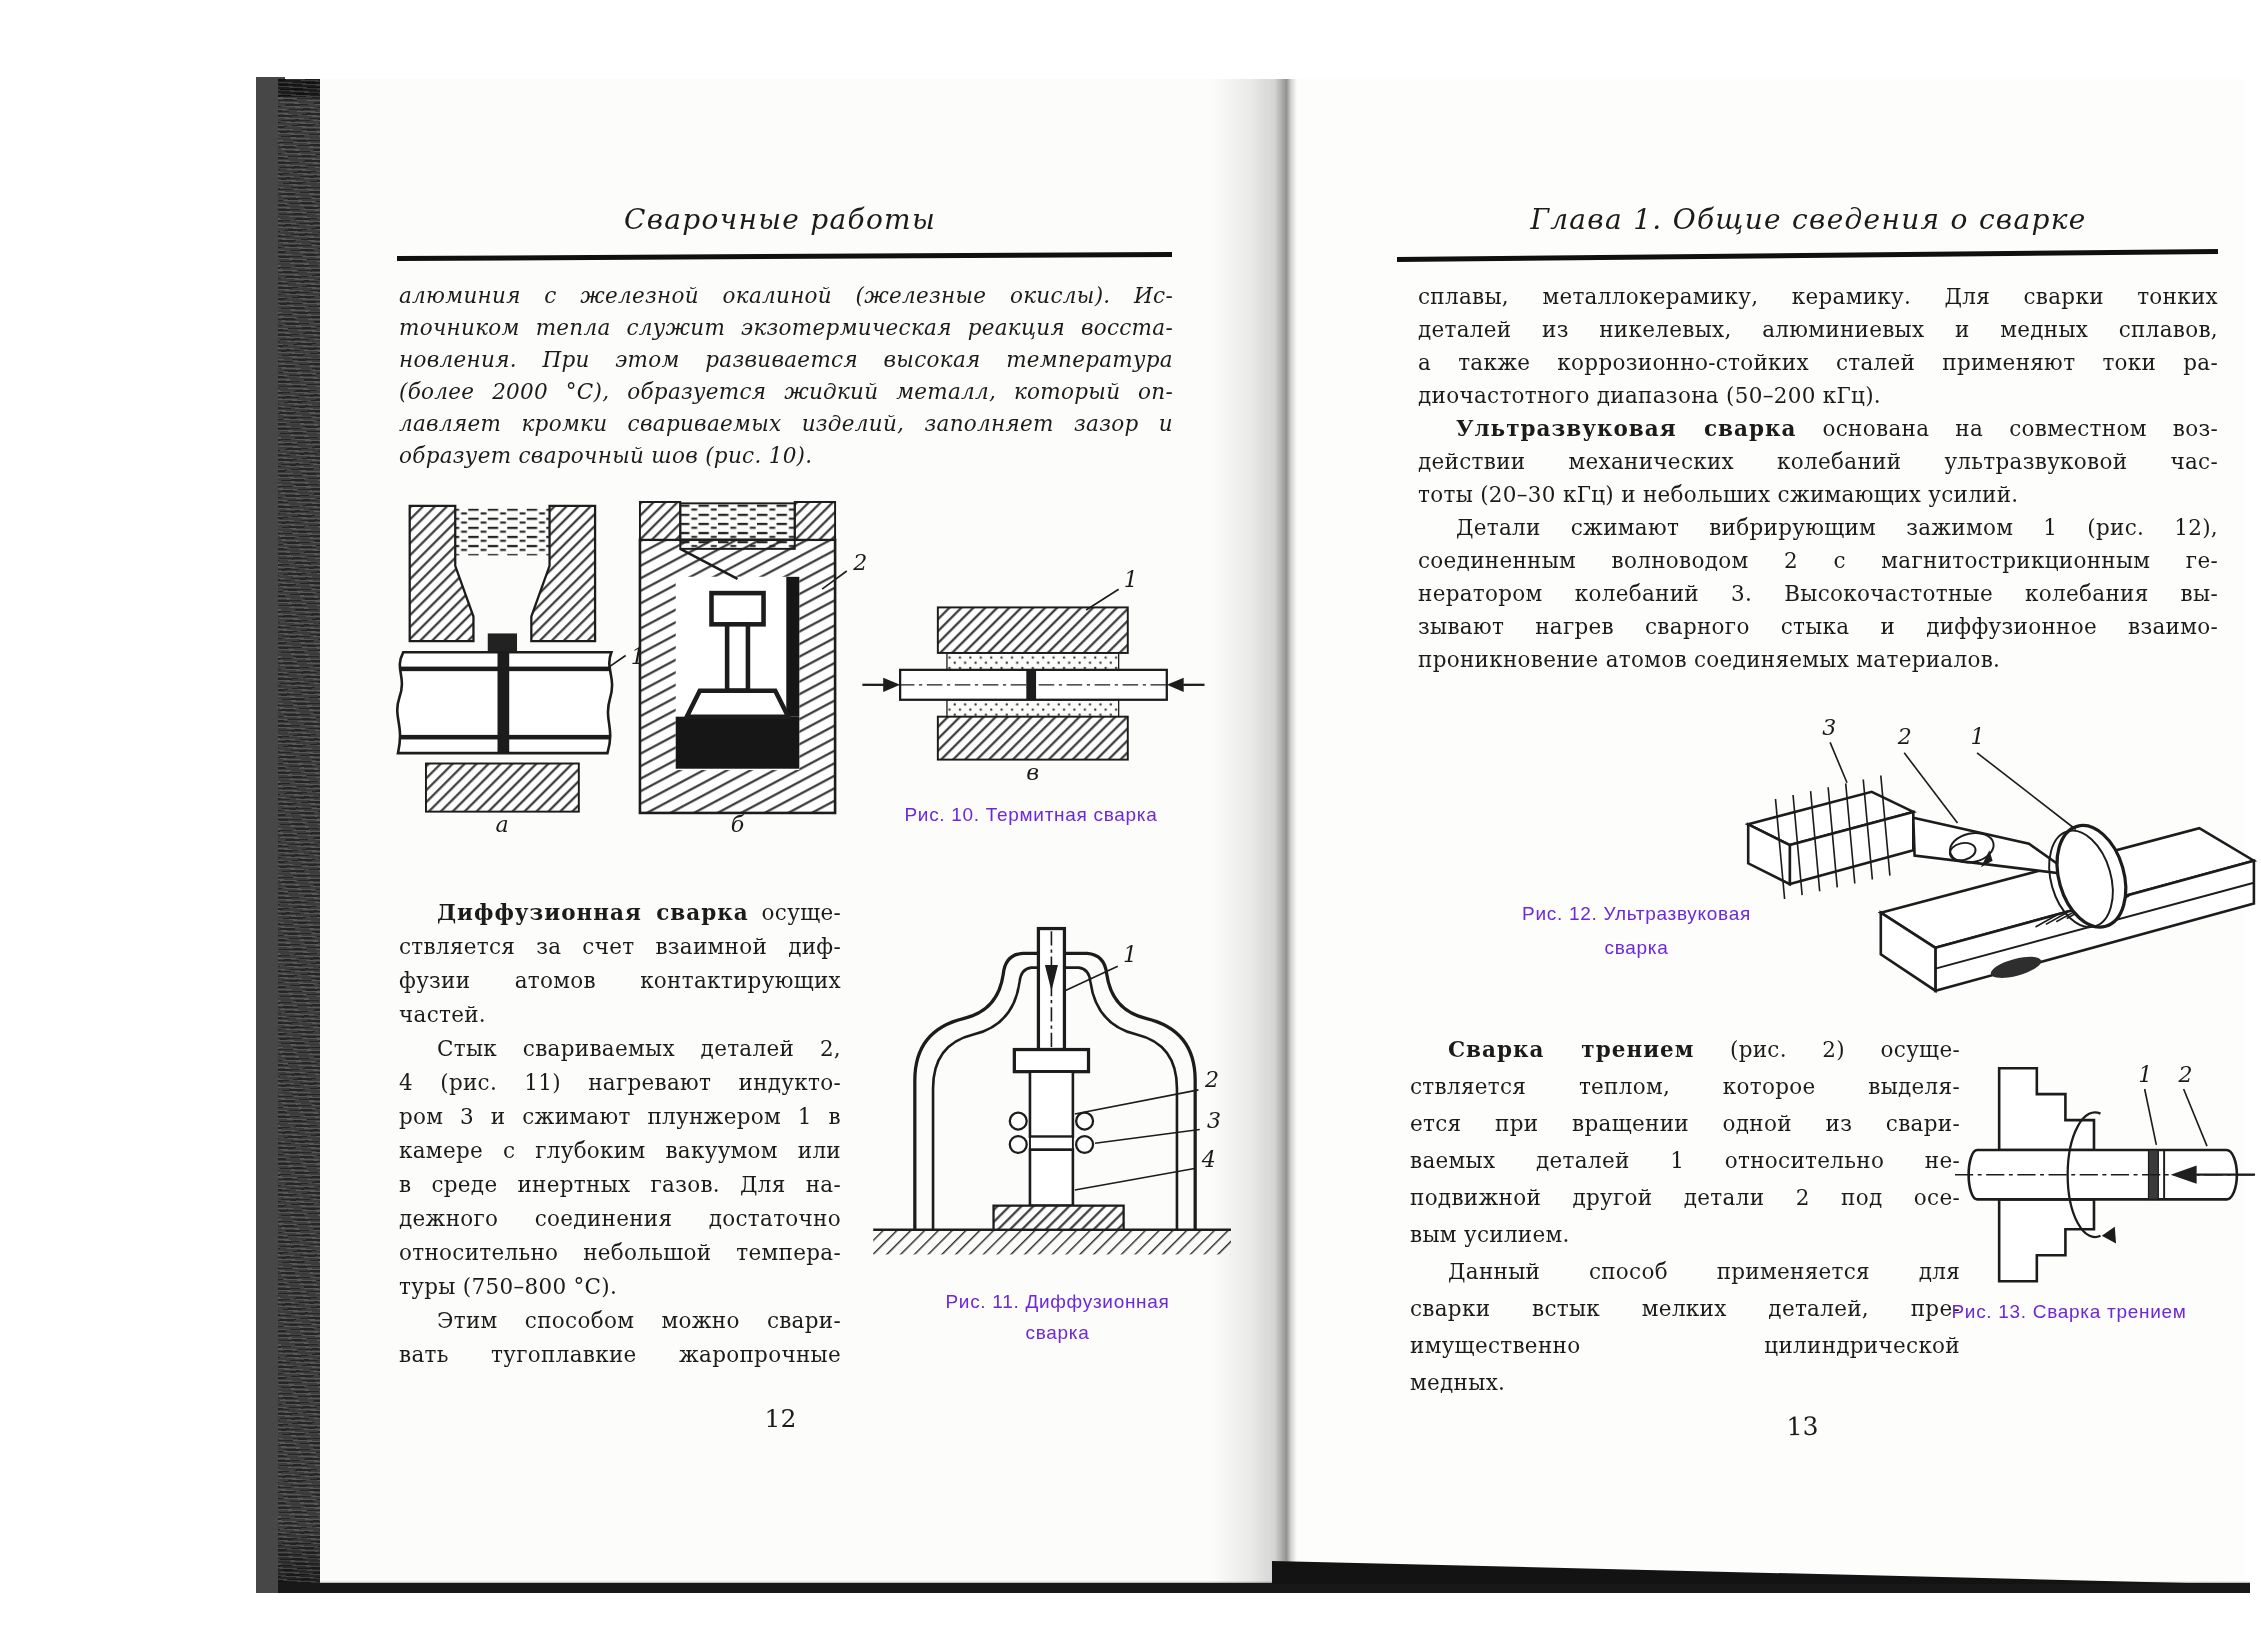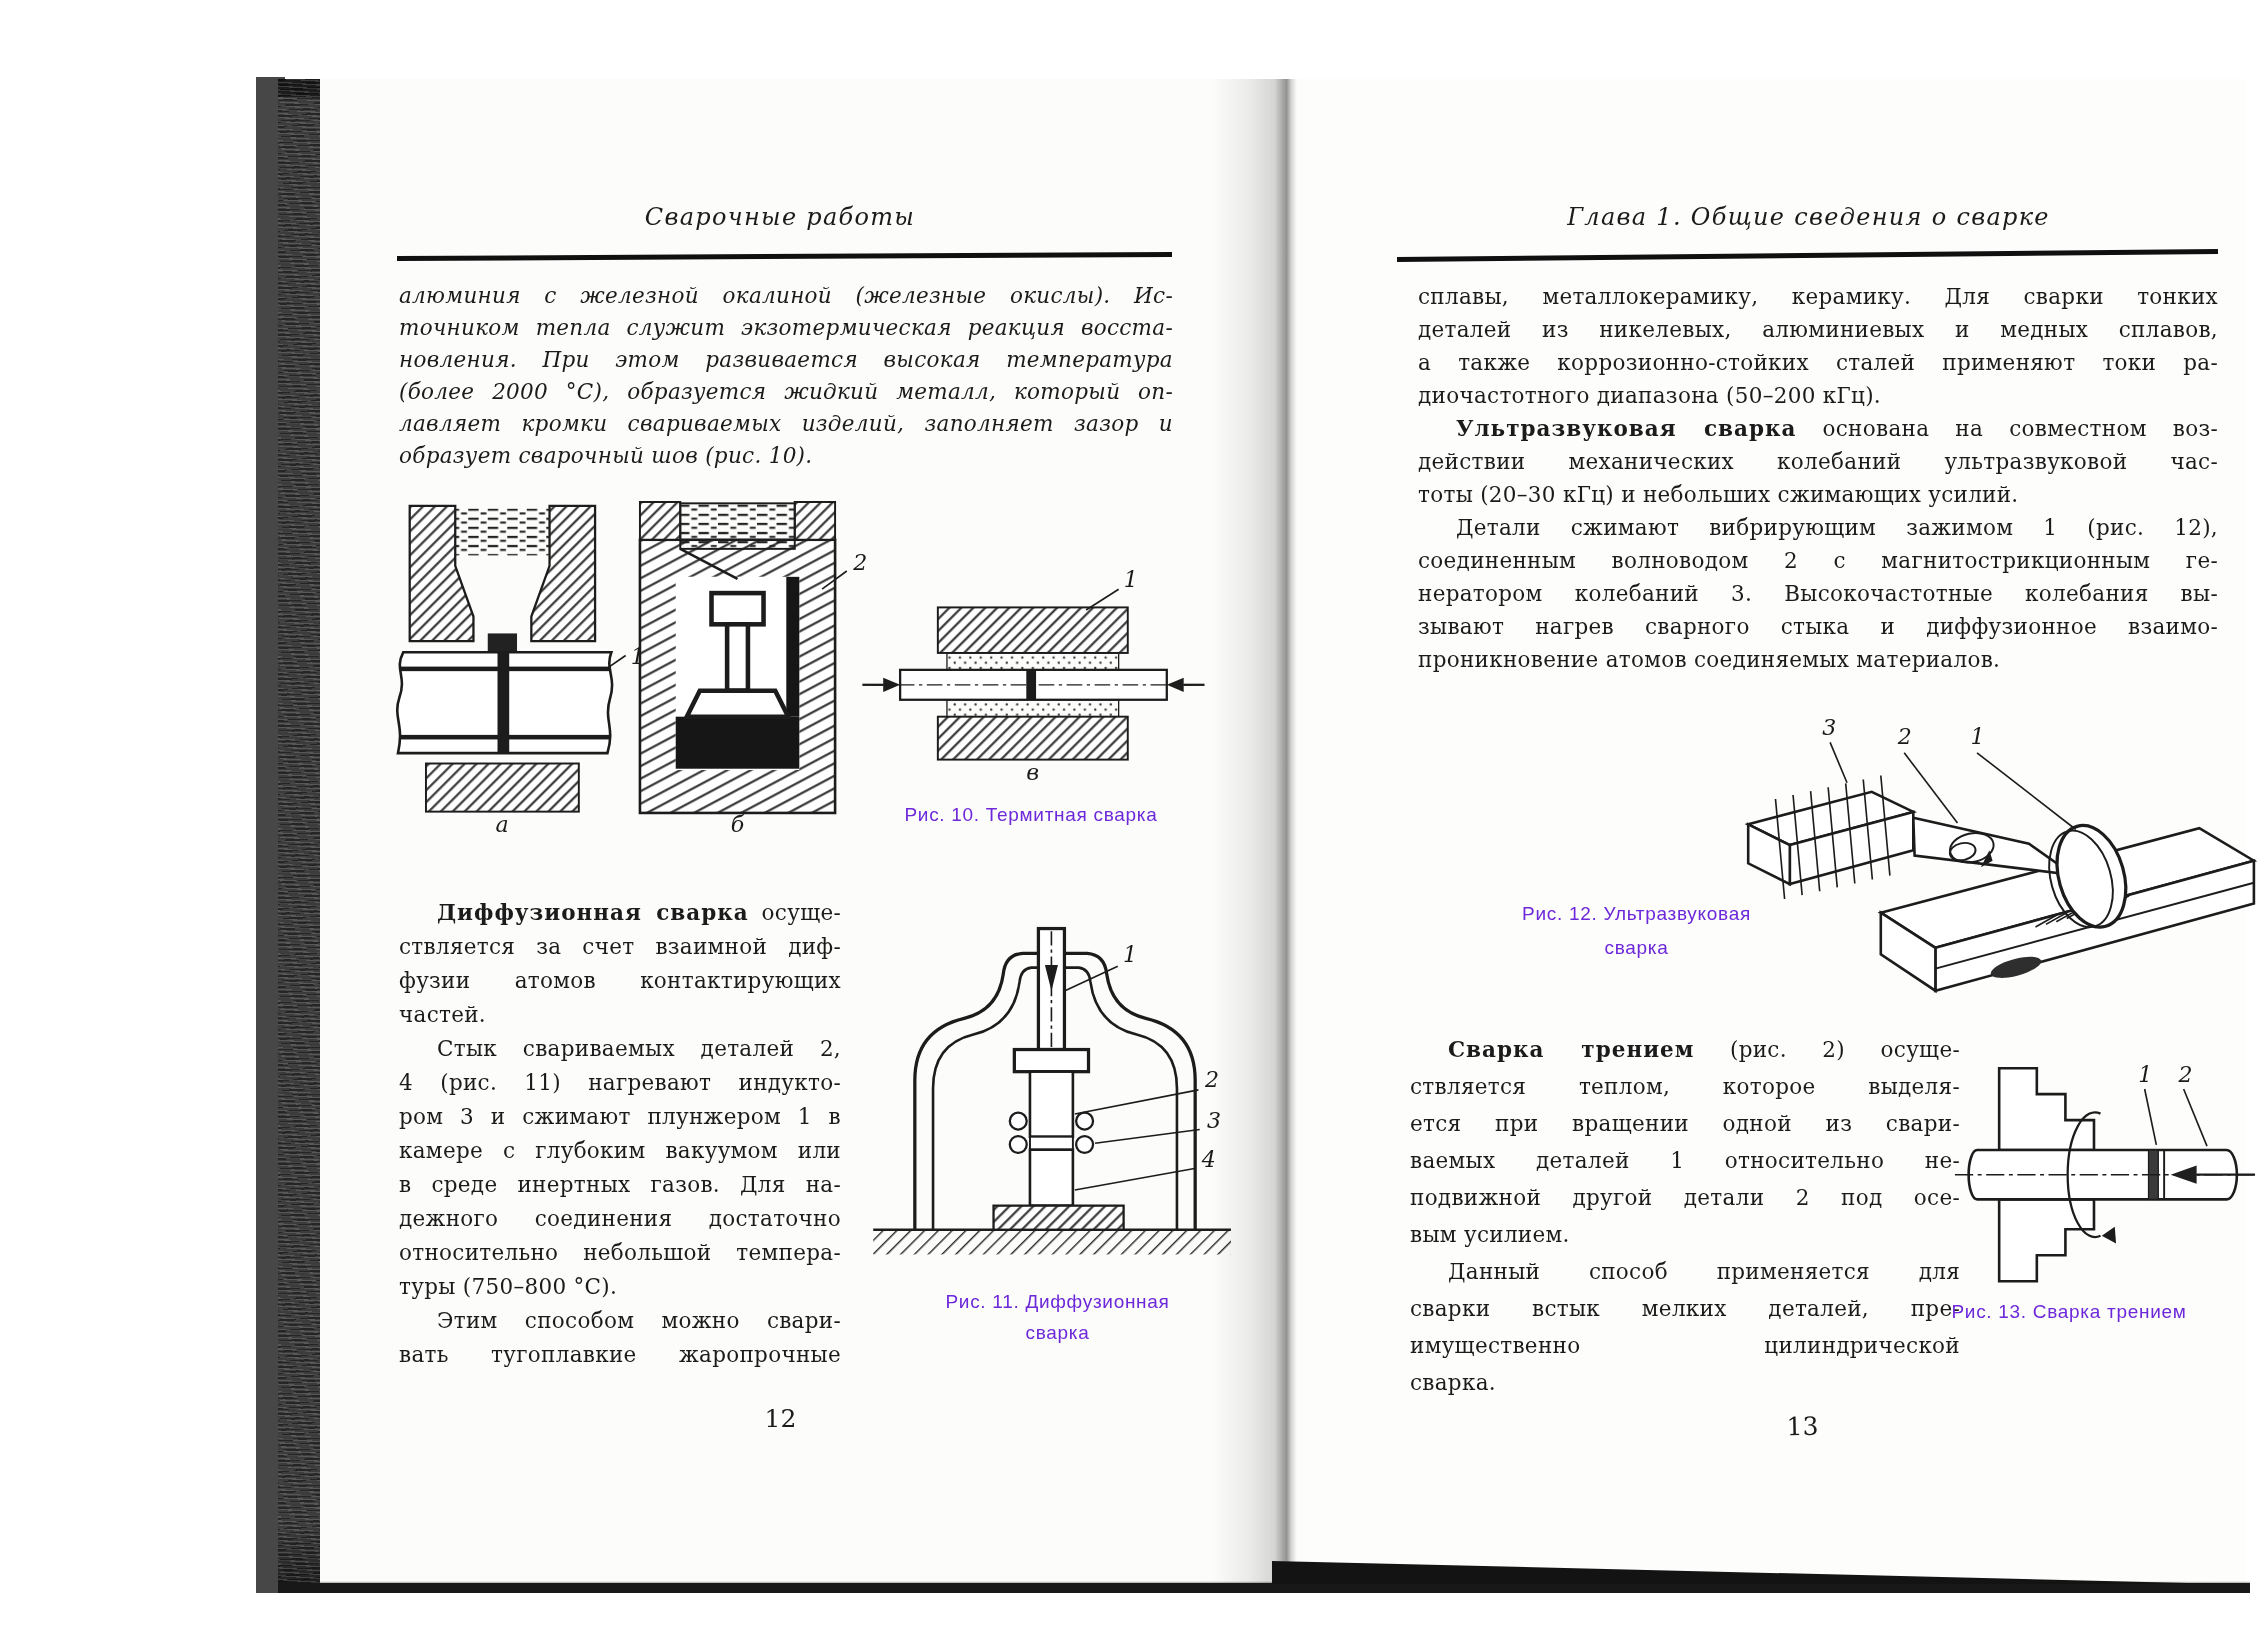--- a/index.html
+++ b/index.html
@@ -17,21 +17,21 @@
   .page-left{position:absolute;left:320px;top:79px;width:948px;height:1509px;background:#fcfcfb;}
   .page-right{position:absolute;left:1269px;top:79px;width:976px;height:1509px;background:#fdfdfc;}
   .gutter{position:absolute;left:1211px;top:79px;width:86px;height:1509px;
       background:linear-gradient(90deg, rgba(0,0,0,0) 0%, rgba(0,0,0,.07) 45%, rgba(0,0,0,.16) 74%,
                  rgba(40,40,40,.50) 88%, rgba(40,40,40,.20) 93%, rgba(255,255,255,0) 100%);}
   .bottom-band{position:absolute;left:278px;top:1583px;width:1972px;height:9.8px;background:#181818;
       box-shadow:0 -1.3px 0 rgba(0,0,0,.25);}
   .bottom-wedge{position:absolute;left:1272px;top:1561px;width:977px;height:23.4px;background:#131313;
       clip-path:polygon(0 0, 100% 100%, 0 100%);}
   
-  .hdr{font-style:italic;font-size:24px;letter-spacing:1.3px;text-align:center;white-space:nowrap;}
+  .hdr{font-style:italic;font-size:28px;letter-spacing:1.3px;text-align:center;white-space:nowrap;}
   .rule{background:#101010;height:4.6px;}
   .tblock{font-size:21.5px;letter-spacing:0.3px;}
   .b49 .ln{height:32px;line-height:32px;}
   .b51 .ln{height:33px;line-height:33px;margin-left:8px;}
   .b52 .ln{height:34px;line-height:34px;}
   .b57 .ln{height:37px;line-height:37px;}
   .ln{white-space:normal;overflow:visible;}
   .j{text-align:justify;text-align-last:justify;}
   .jl{text-align:justify;text-align-last:left;}
   .ind{text-indent:38px;}
@@ -268,21 +268,21 @@
       <b>Сварка трением</b><span> (рис. 2) осуще-</span>
     </div>
     <div class="ln j">ствляется теплом, которое выделя-</div>
     <div class="ln j">ется при вращении одной из свари-</div>
     <div class="ln j">ваемых деталей 1 относительно не-</div>
     <div class="ln j">подвижной другой детали 2 под осе-</div>
     <div class="ln jl">вым усилием.</div>
     <div class="ln j ind">Данный способ применяется для</div>
     <div class="ln j">сварки встык мелких деталей, пре-</div>
     <div class="ln j">имущественно цилиндрической</div>
-    <div class="ln jl">сварка.</div>
+    <div class="ln jl">медных.</div>
   </div>
 
   <svg class="abs" style="left:1955px;top:1059px;" width="302" height="234" viewBox="0 0 465 360">
     <polygon points="68,14 126,14 126,54 170,54 170,94 214,94 214,140 68,140" class="ol" stroke-width="4"></polygon>
     <polygon points="68,216 214,216 214,262 170,262 170,302 126,302 126,342 68,342" class="ol" stroke-width="4"></polygon>
     <line x1="68" y1="140" x2="68" y2="216" stroke="#1c1c1c" stroke-width="4"></line>
     <path d="M34,140 H418 A16,38 0 0 1 418,216 H34 A13,38 0 0 1 34,140 Z" class="ol" stroke-width="4"></path>
     <rect x="298" y="140" width="15" height="76" fill="#3a3a3a" stroke="#1c1c1c" stroke-width="2"></rect>
     <line x1="322" y1="140" x2="322" y2="216" stroke="#1c1c1c" stroke-width="3"></line>
     <line x1="0" y1="178" x2="465" y2="178" stroke="#1c1c1c" stroke-width="2.5" stroke-dasharray="28 7 6 7"></line>

